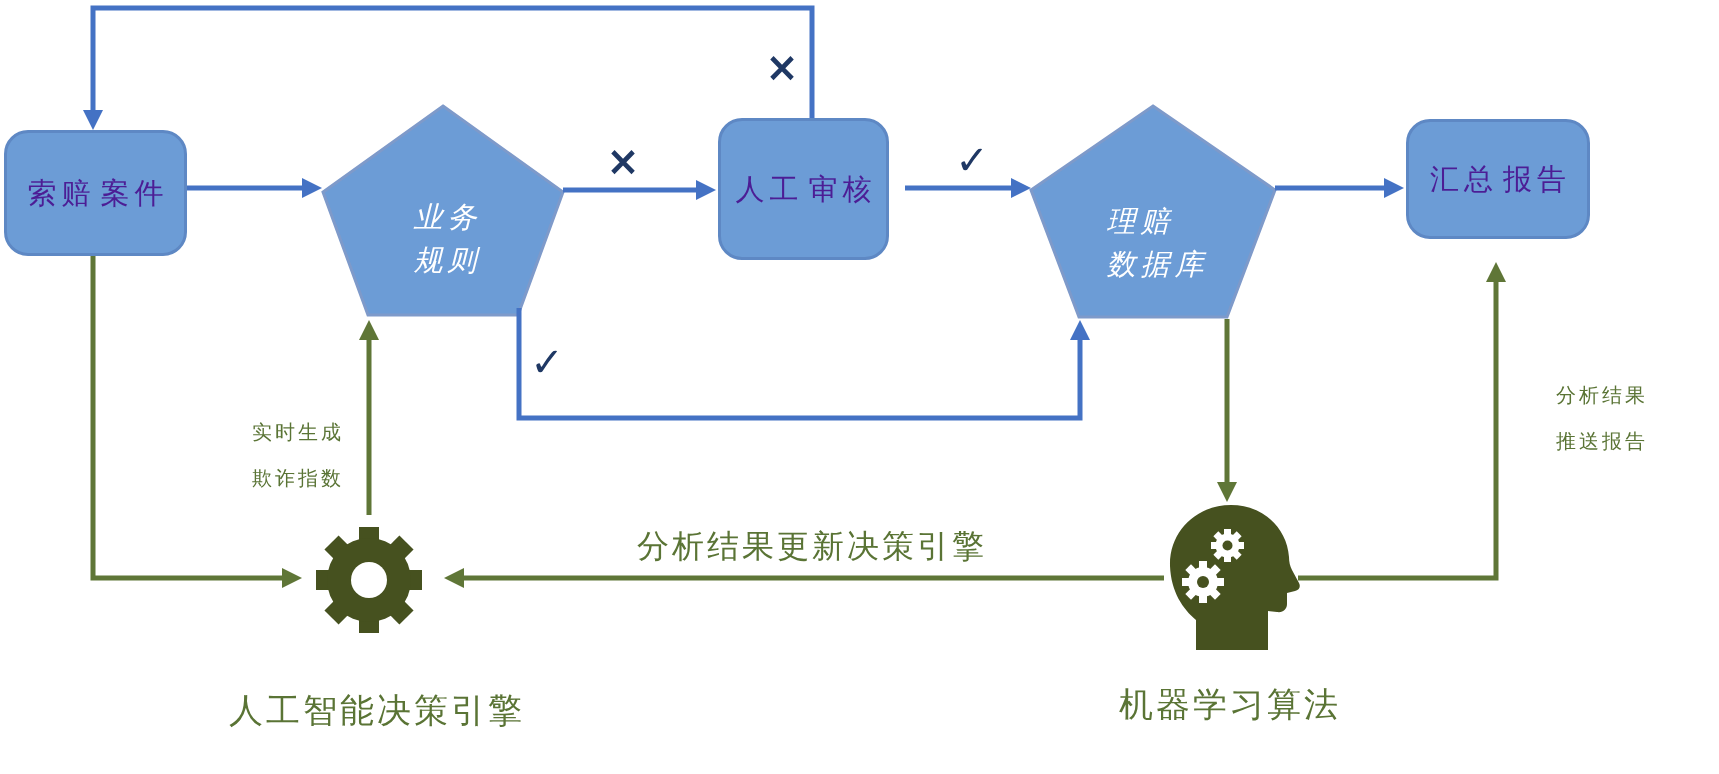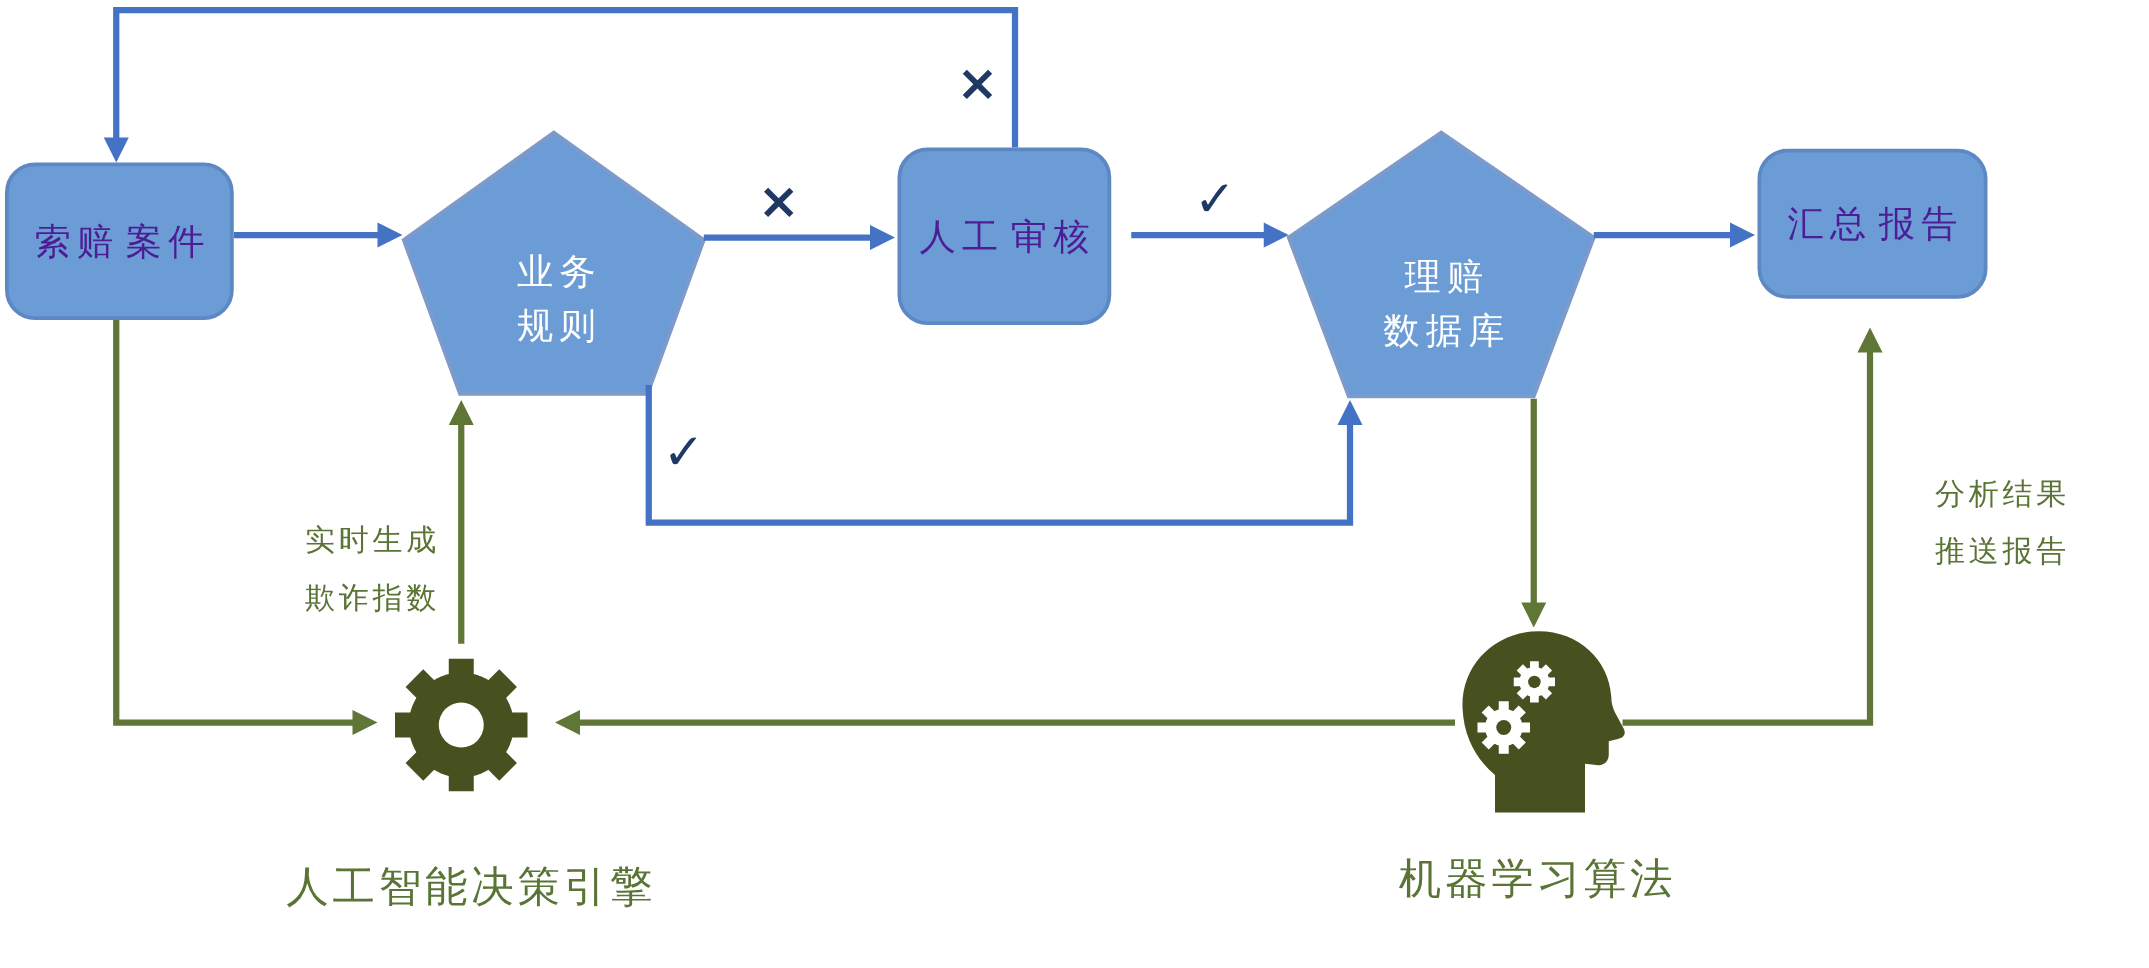--- a/index.html
+++ b/index.html
@@ -9,29 +9,29 @@
   }
   .layer{position:absolute;left:0;top:0;}
   
   .node{
     position:absolute;display:flex;flex-direction:row;align-items:center;justify-content:center;
     background:#6C9CD6;border:3px solid #5E88C4;border-radius:24px;box-sizing:border-box;
     color:#4c1d95;font-size:29px;line-height:45px;letter-spacing:5px;text-indent:5px;text-align:center;
   }
   
   .ptext{
-    position:absolute;transform:translateX(-50%);text-align:center;
-    color:#ffffff;font-size:29px;line-height:43px;letter-spacing:5px;text-indent:5px;white-space:nowrap;
+    position:absolute;transform:translateX(-50%);
+    color:#ffffff;font-size:29px;line-height:43px;letter-spacing:5px;text-indent:5px;white-space:nowrap;font-style:italic;
   }
   
   .glabel{
     position:absolute;transform:translate(-50%,-50%);text-align:center;color:#5A7435;
     line-height:46px;letter-spacing:3px;white-space:nowrap;
   }
-  .glabel.small{font-size:24px;}
+  .glabel.small{font-size:20px;}
   .glabel.mid{font-size:32px;}
   .glabel.caption{font-size:34px;line-height:47px;}
   
   .mark{
     position:absolute;transform:translate(-50%,-50%);color:#1F3864;
     font-family:"DejaVu Sans","Liberation Sans",sans-serif;font-weight:bold;font-size:40px;line-height:1;
   }
 </style>
 </head>
 <body>
@@ -151,20 +151,21 @@
   <div class="mark" style="left:782px;top:67px;">×</div>
   <div class="mark" style="left:623px;top:161px;">×</div>
   <div class="mark" style="left:972px;top:160px;">✓</div>
   <div class="mark" style="left:547px;top:362px;">✓</div>
 
   <div class="glabel small" style="left:270px;top:455px;margin-left:28px;">
     <div>实时生成</div>
     <div>欺诈指数</div>
   </div>
 
+  <div class="glabel mid" style="left:812px;top:546px;">分析结果更新决策引擎</div>
 
   <div class="glabel small" style="left:1602px;top:418px;">
     <div>分析结果</div>
     <div>推送报告</div>
   </div>
 
   <div class="glabel caption" style="left:377px;top:710px;text-align:center;">
     <div>人工智能决策引擎</div>
   </div>
 

